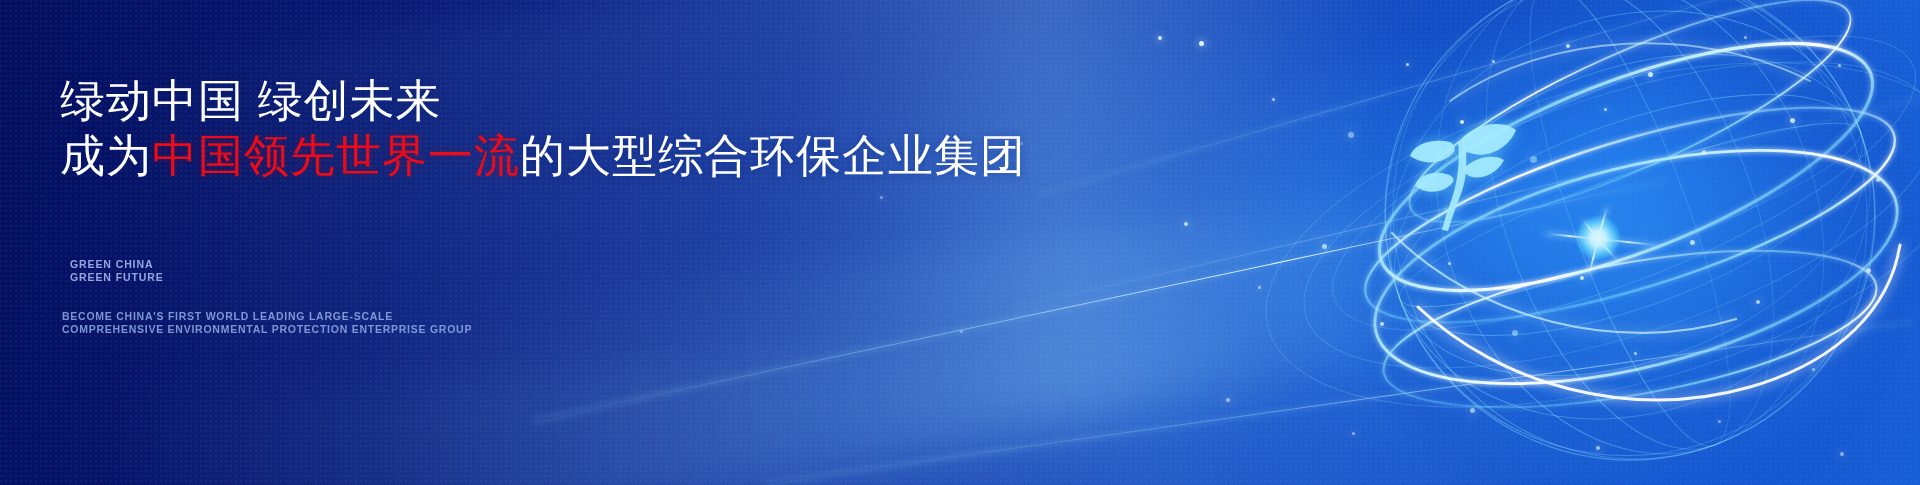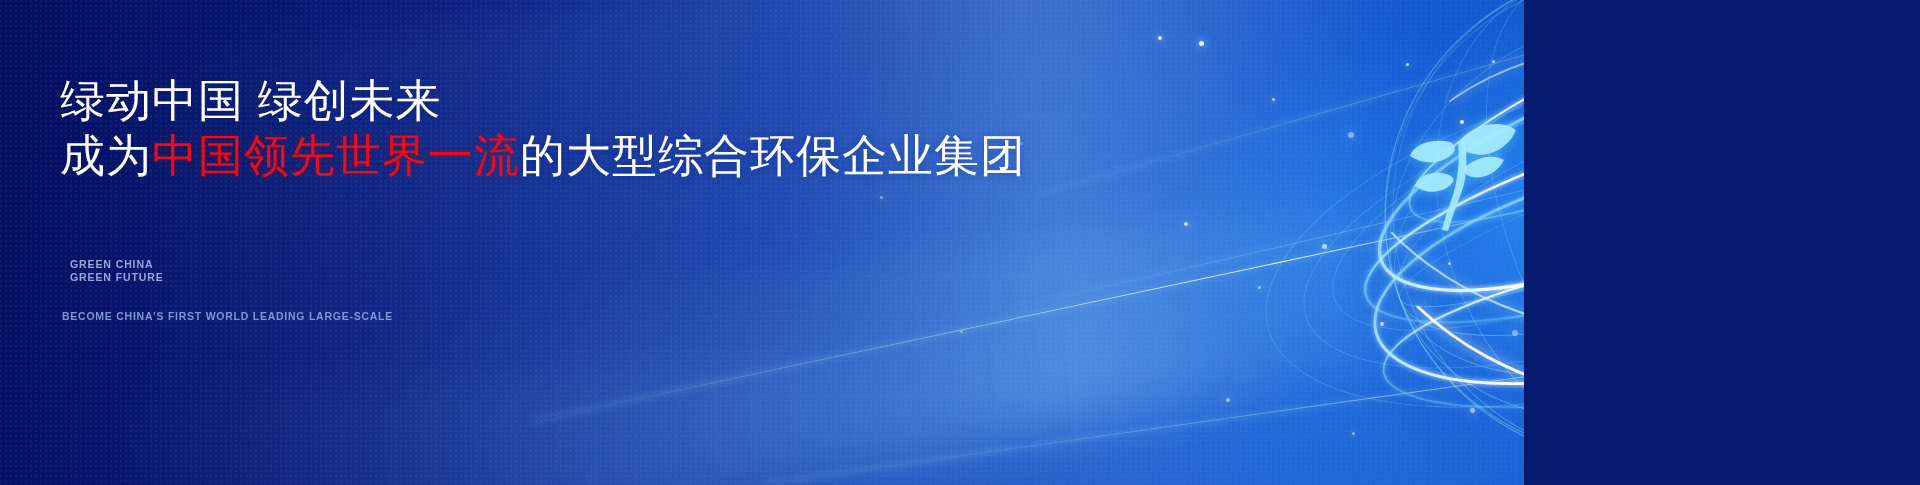--- a/index.html
+++ b/index.html
@@ -1,21 +1,21 @@
 <!DOCTYPE html>
 <html><head>
 <meta charset="utf-8">
 <title>Banner</title>
 <style>
   html,body{margin:0;padding:0;background:#061a6e;}
   *{box-sizing:border-box;}
 
   #banner{
     position:relative;
-    width:1524px;
+    width:1920px;
     height:485px;
     overflow:hidden;
     font-family:"Liberation Sans","DejaVu Sans",sans-serif;
     background:
       radial-gradient(ellipse 900px 520px at 1520px 220px, rgba(40,150,255,0.55) 0%, rgba(25,100,220,0.26) 38%, rgba(10,40,150,0.0) 72%),
       radial-gradient(ellipse 1200px 700px at 1300px 300px, rgba(20,95,215,0.50) 0%, rgba(12,50,165,0.20) 50%, rgba(8,25,120,0) 78%),
       linear-gradient(100deg, #050f5e 0%, #07166e 16%, #0a1d83 32%, #0d2da0 50%, #1244bd 68%, #1659d2 84%, #1a66dd 100%);
   }
 
   
@@ -366,16 +366,17 @@
 
     <div class="headline-2"><span>成为</span><span class="hl">中国领先世界一流</span><span>的大型综合环保企业集团</span></div>
 
     <div class="tag-en">
       <div>GREEN CHINA</div>
       <div>GREEN FUTURE</div>
     </div>
 
     <div class="sub-en">
       <div>BECOME CHINA'S FIRST WORLD LEADING LARGE-SCALE</div>
+      <div>COMPREHENSIVE ENVIRONMENTAL PROTECTION ENTERPRISE GROUP</div>
     </div>
 
   </div>
 </div>
 
 </body></html>

